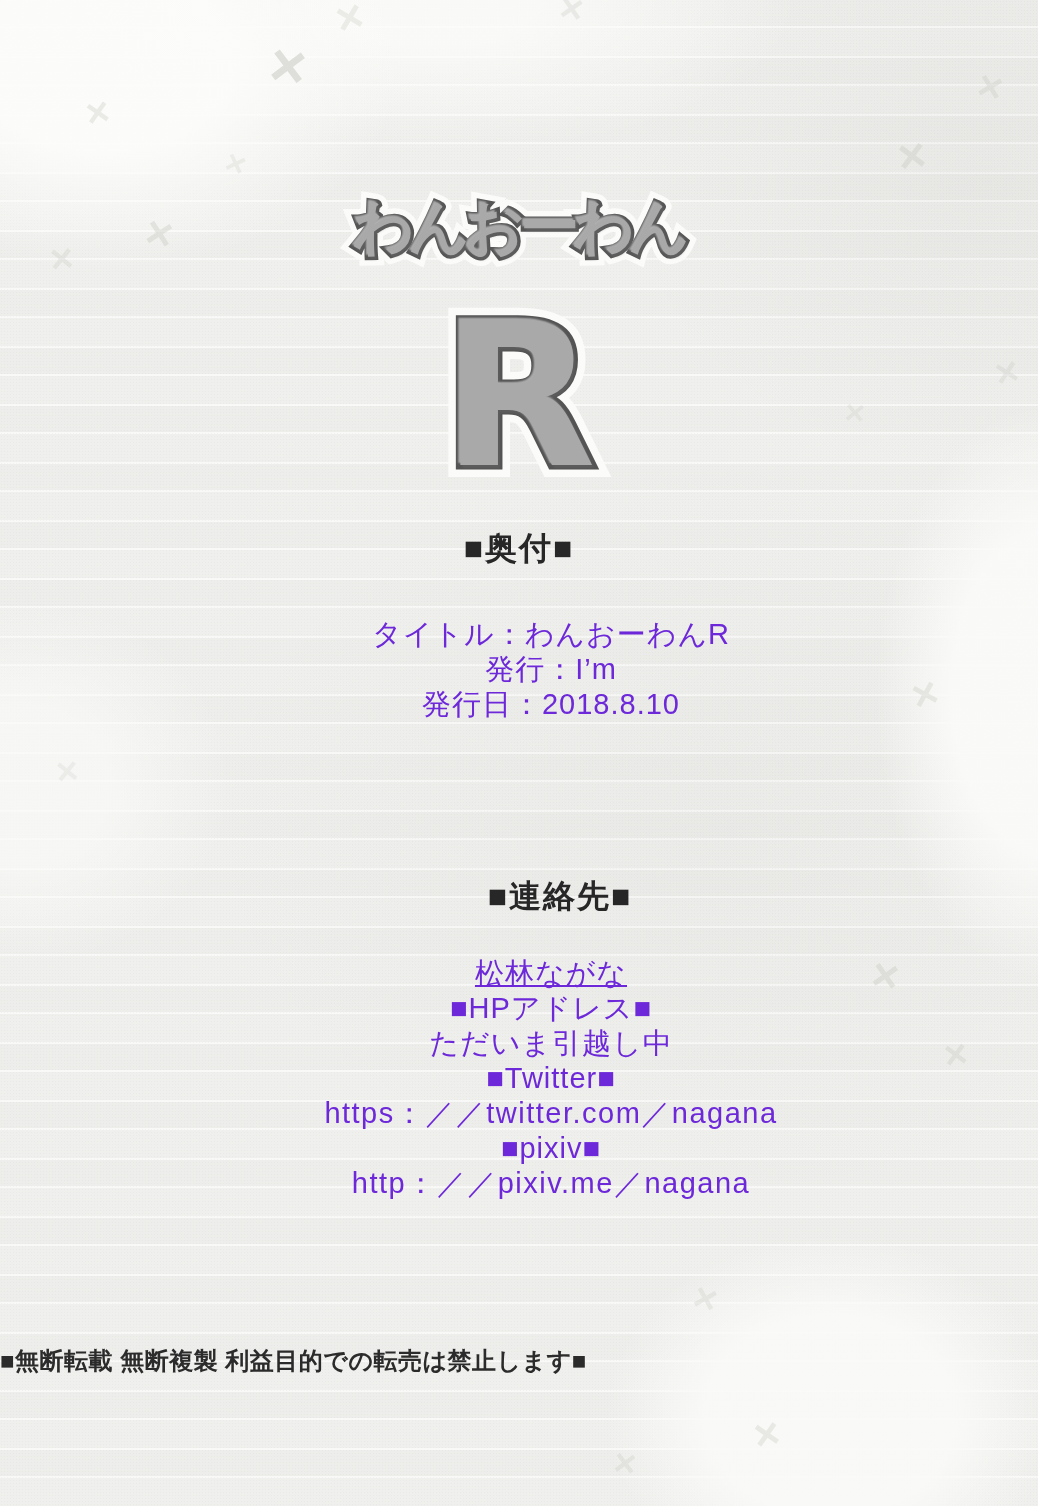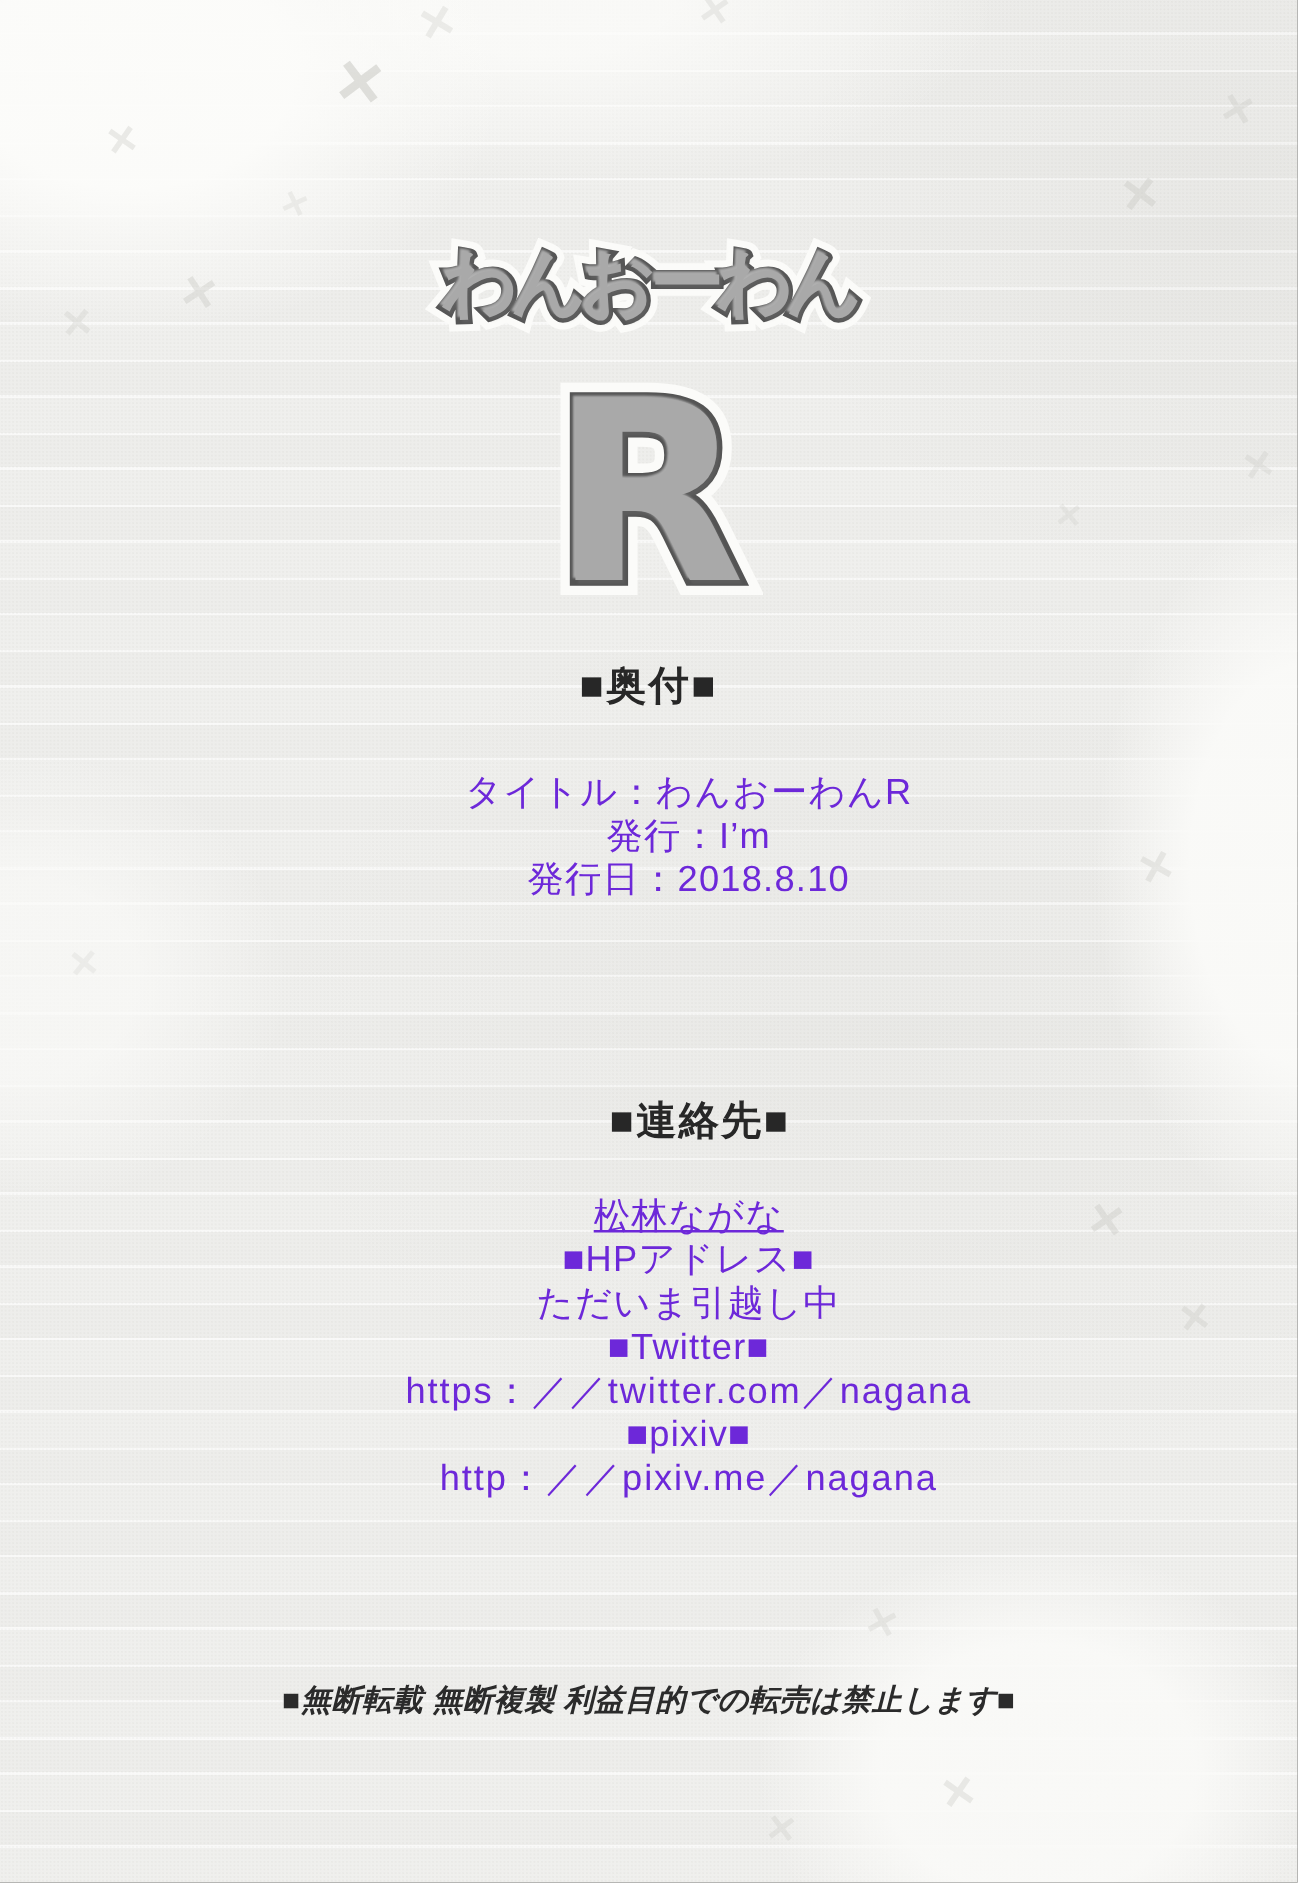--- a/index.html
+++ b/index.html
@@ -79,24 +79,23 @@
     font-weight:500;color:#6d28d9;letter-spacing:1px;
     white-space:nowrap;
     padding-left:32px;
   }
   .tb-colophon{top:617px;}
   .tb-name{top:956px;text-decoration:underline;}
   .tb-hp{top:991px;}
   .url{letter-spacing:1.5px;}
   .footer-notice{
     position:absolute;left:0;width:100%;top:1346px;
-    text-align:center;font-size:24px;line-height:30px;
+    font-size:24px;line-height:30px;
     font-weight:700;color:#2b2b2b;letter-spacing:0.5px;
     white-space:nowrap;
-    font-style:italic;
   }
 </style>
 </head>
 <body>
 
 <div class="page">
 
   <div class="texture"></div>
   <div class="shade"></div>
   <div class="lace"></div>

